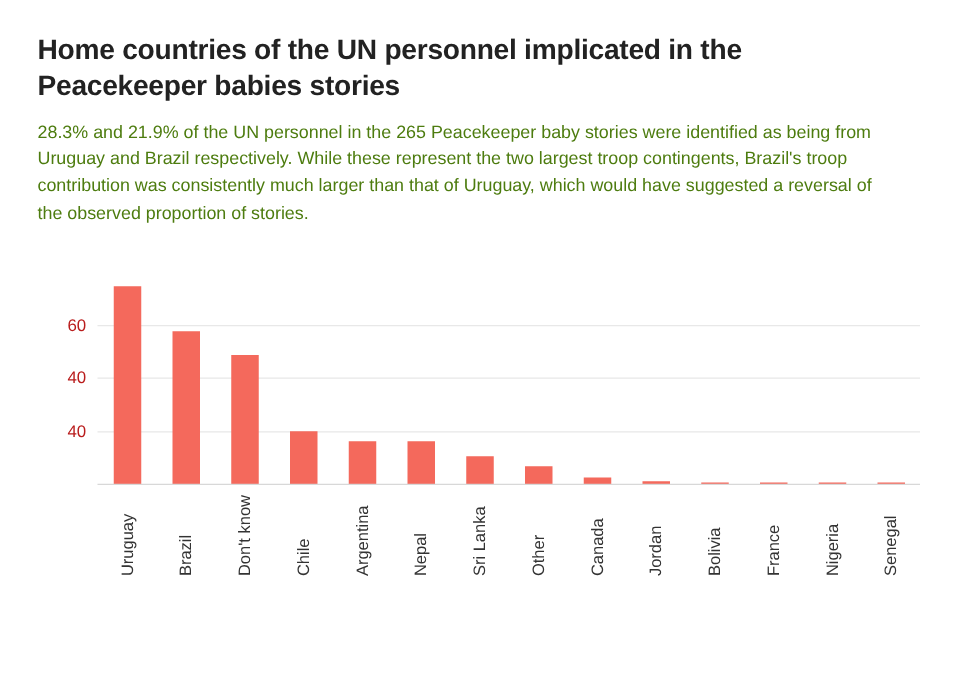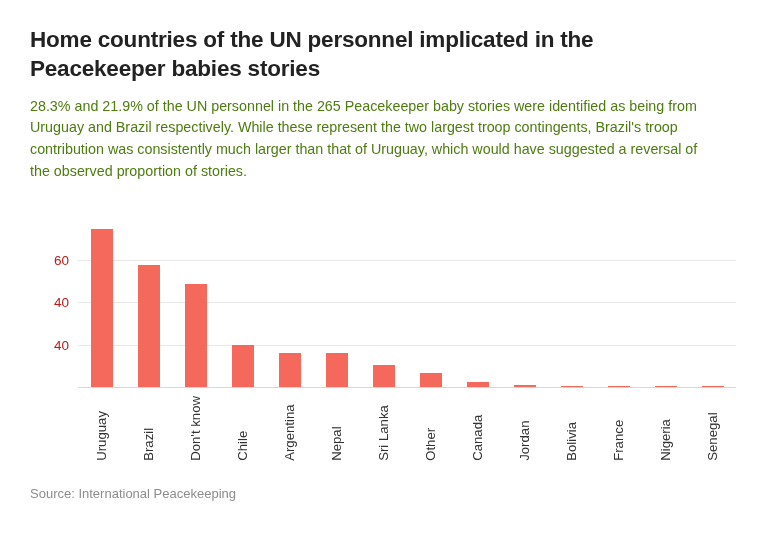--- a/index.html
+++ b/index.html
@@ -232,14 +232,13 @@
         </div>
         <div class="xlabel-slot">
           <span class="xlabel">Nigeria</span>
         </div>
         <div class="xlabel-slot">
           <span class="xlabel">Senegal</span>
         </div>
       </div>
   </div>
 
-  <div class="source">Source: International Peacekeeping</div>
 </div>
 
 </body></html>

